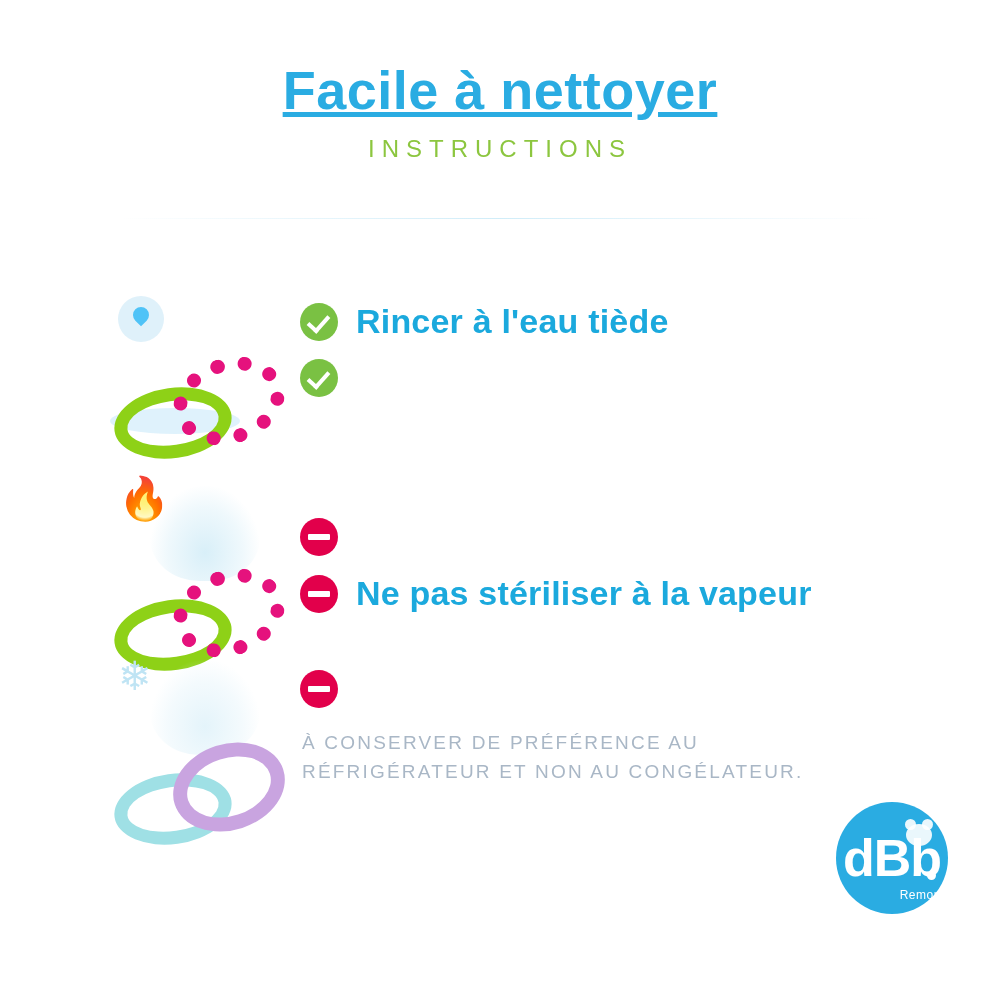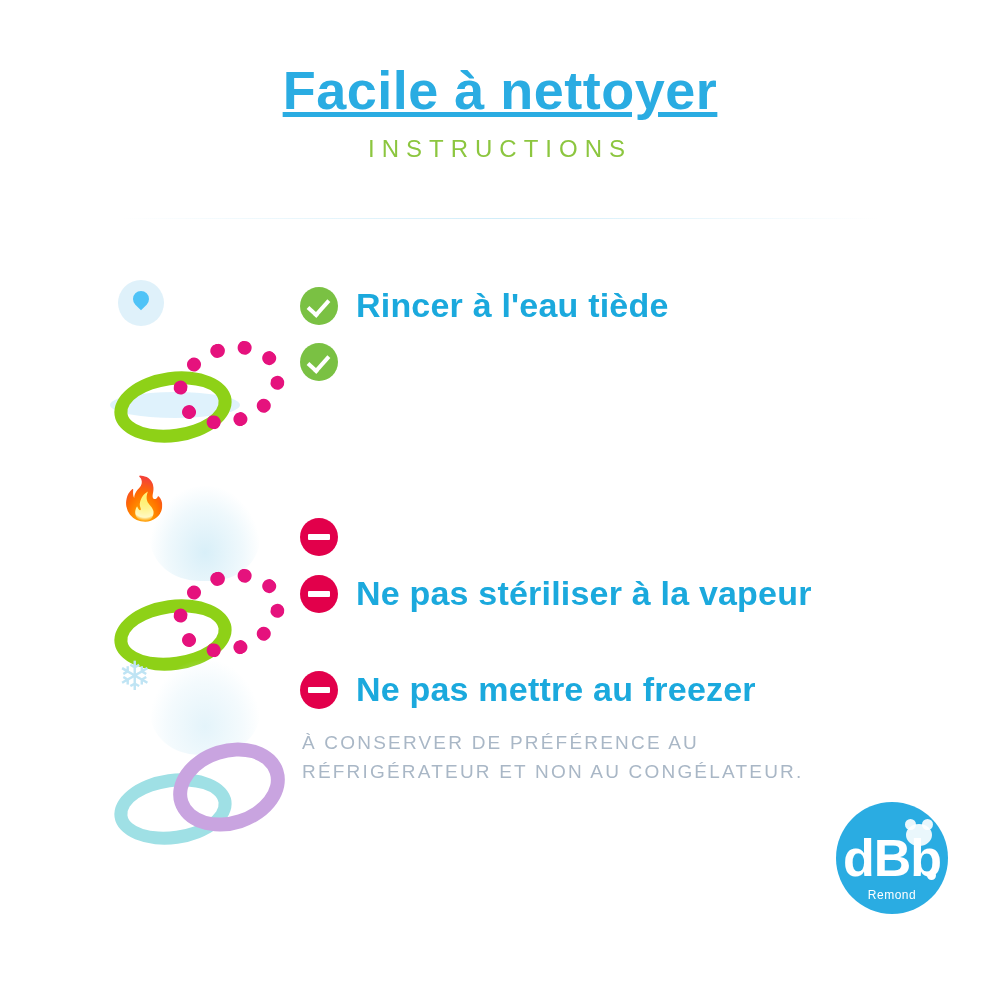--- a/index.html
+++ b/index.html
@@ -220,20 +220,21 @@
     font-size: 52px;
     font-weight: bold;
     letter-spacing: -1px;
     padding-top: 30px;
     line-height: 1;
   }
   .logo-sub {
     font-size: 12px;
     letter-spacing: 0.5px;
     margin-top: 4px;
+    text-align: right;
   }
   .logo-bear {
     position: absolute;
     right: 16px;
     top: 22px;
     width: 26px;
     height: 22px;
     border-radius: 50%;
     background: rgba(255,255,255,0.9);
   }
@@ -261,21 +262,21 @@
 <body>
 
 <div class="header">
   <div class="title">Facile à nettoyer</div>
   <div class="subtitle">INSTRUCTIONS</div>
 </div>
 <div class="divider"></div>
 
 <div class="content">
 
-  <div class="block" style="top:30px; left:110px; width:840px;">
+  <div class="block" style="top:46px; left:110px; width:840px;">
     <div class="art-col">
       <div class="drop-icon" style="left:8px; top:0px;"></div>
       <div class="puddle" style="left:0px; top:112px;"></div>
       <div class="teether" style="left:0px; top:62px; width:160px; height:80px;">
         <div class="ring green" style="left:4px; top:30px;"></div>
         <div class="ring pink-dot" style="left:62px; top:0px;"></div>
       </div>
     </div>
     <div class="lines-col">
       <div class="line">
@@ -313,21 +314,20 @@
       <div class="steam" style="left:40px; top:8px; opacity:0.7;"></div>
       <div class="snow-icon" style="left:8px; top:4px;">❄</div>
       <div class="teether" style="left:0px; top:92px; width:160px; height:80px;">
         <div class="ring green-pale" style="left:4px; top:30px;"></div>
         <div class="ring pink-pale" style="left:62px; top:0px;"></div>
       </div>
     </div>
     <div class="lines-col" style="padding-top:18px;">
       <div class="line">
         <span class="badge no"></span>
-        <span class="line-text">Ne pas mettre au freezer</span>
       </div>
     </div>
   </div>
 
   <div class="footnote">À conserver de préférence au réfrigérateur et non au congélateur.</div>
 </div>
 
 <div class="logo">
   <div class="logo-bear"></div>
   <div class="logo-main">dBb</div>

